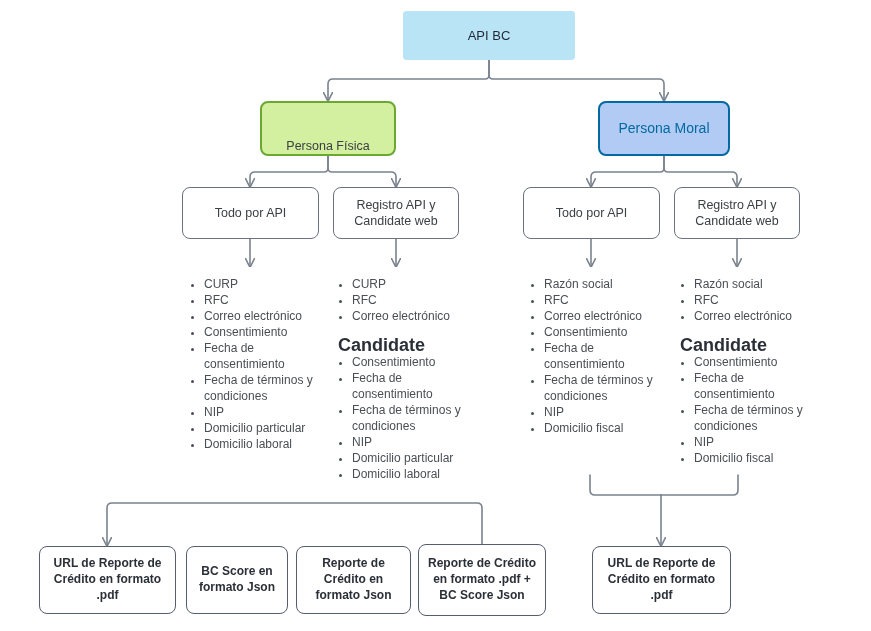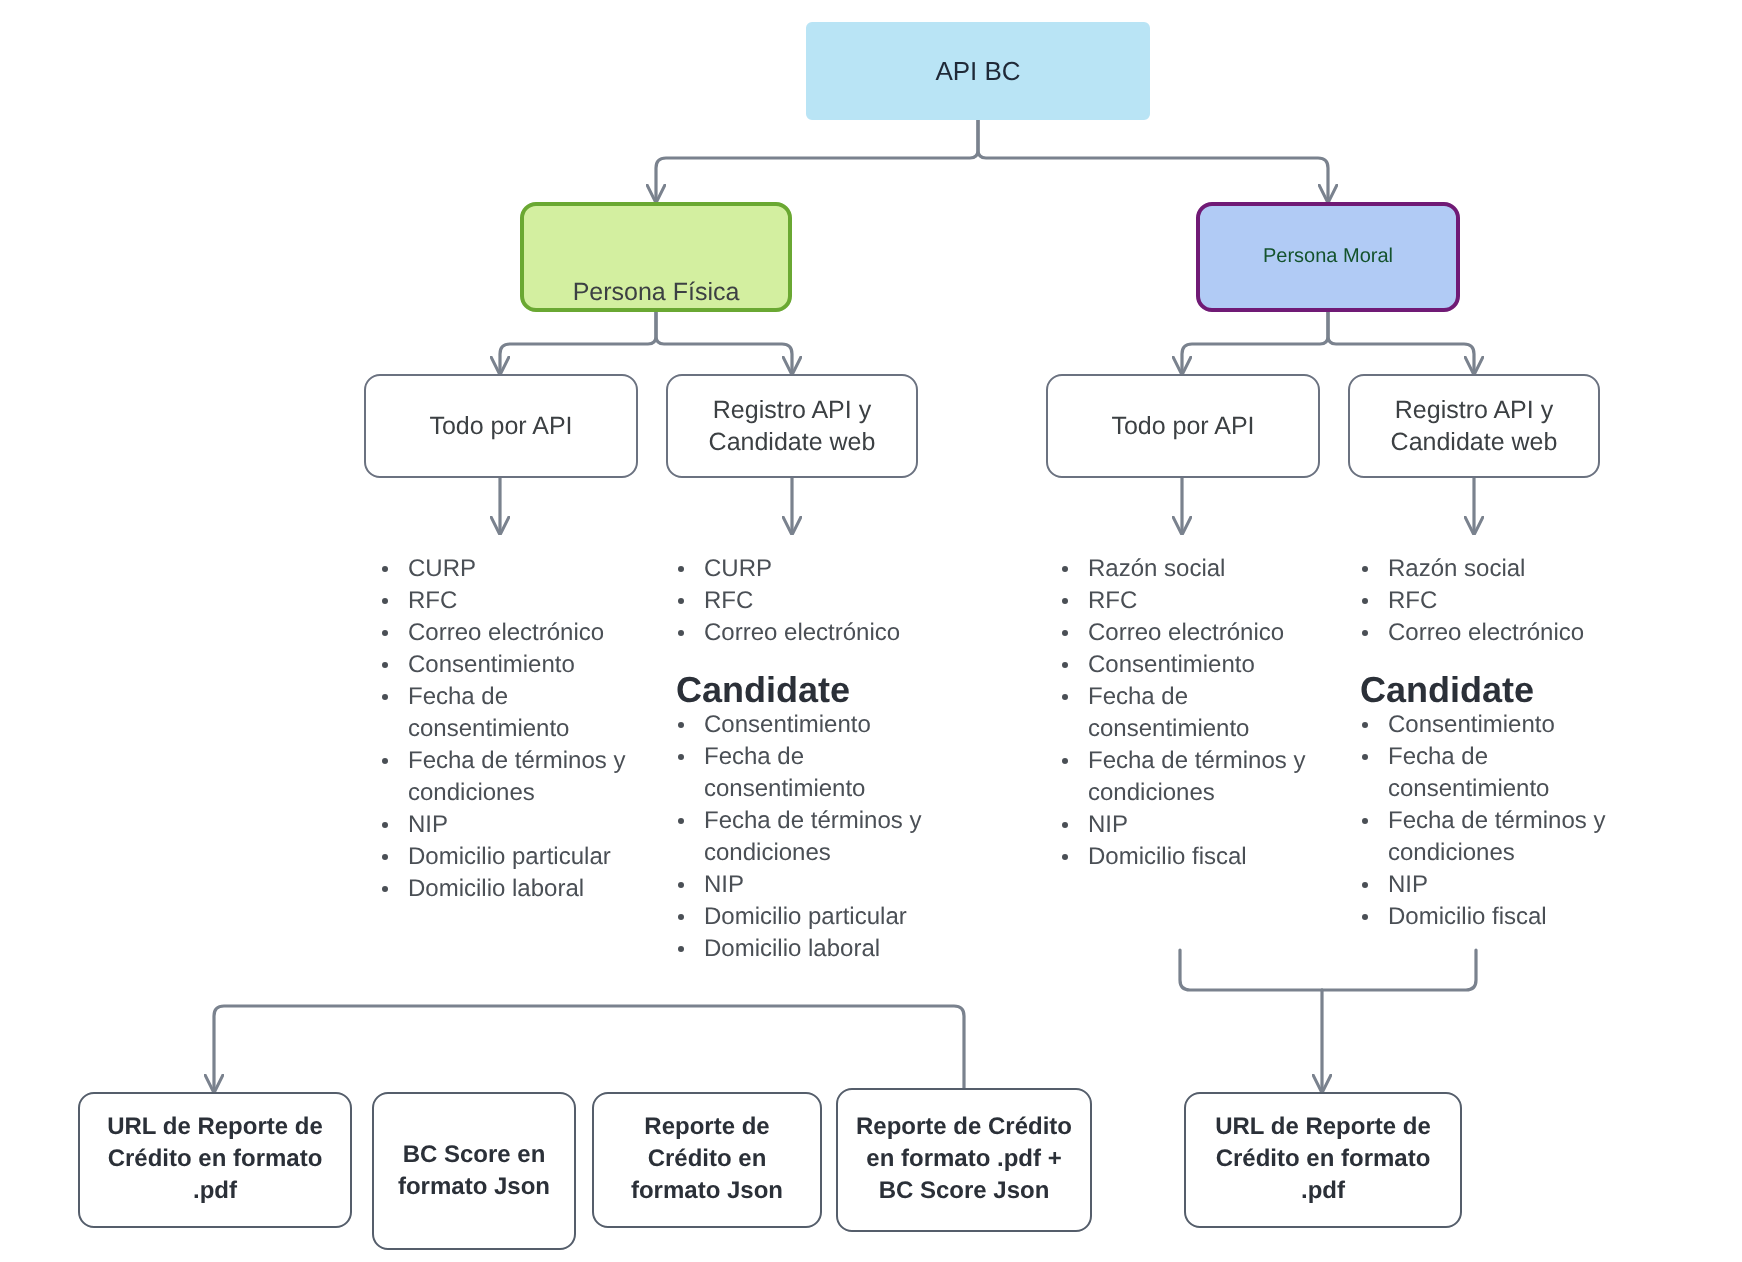--- a/index.html
+++ b/index.html
@@ -30,22 +30,22 @@
     border-radius:3px;
     font-size:13px;font-weight:normal;color:#1f2937;
   }
   .node-green{
     background:#d3efa0;
     border:2px solid #6aa832;
     font-size:12.5px;color:#3c4043;align-items:flex-end;
   }
   .node-blue{
     background:#b1cbf5;
-    border:2px solid #701a75;
-    font-size:10px;color:#14532d;
+    border:2px solid #0369a1;
+    font-size:14px;color:#0369a1;
   }
   .node-plain{
     background:#ffffff;
     border:1.6px solid #6b7280;
     font-size:12.5px;color:#3c4043;
   }
   .node-out{
     background:#ffffff;
     border:1.6px solid #555e6b;
     font-size:12px;font-weight:bold;color:#2b3038;
@@ -192,21 +192,21 @@
         <li>Fecha de términos y condiciones</li>
         <li>NIP</li>
         <li>Domicilio fiscal</li>
       </ul>
   </div>
 
   <div class="node node-out" style="left:39px;top:546px;width:137px;height:68px;">
     <span class="lbl">URL de Reporte de Crédito en formato .pdf</span>
   </div>
 
-  <div class="node node-out" style="left:186px;top:546px;width:102px;height:79px;">
+  <div class="node node-out" style="left:186px;top:546px;width:102px;height:68px;">
     <span class="lbl">BC Score en formato Json</span>
   </div>
 
   <div class="node node-out" style="left:296px;top:546px;width:115px;height:68px;">
     <span class="lbl">Reporte de Crédito en formato Json</span>
   </div>
 
   <div class="node node-out" style="left:418px;top:544px;width:128px;height:72px;">
     <span class="lbl">Reporte de Crédito en formato .pdf + BC Score Json</span>
   </div>

